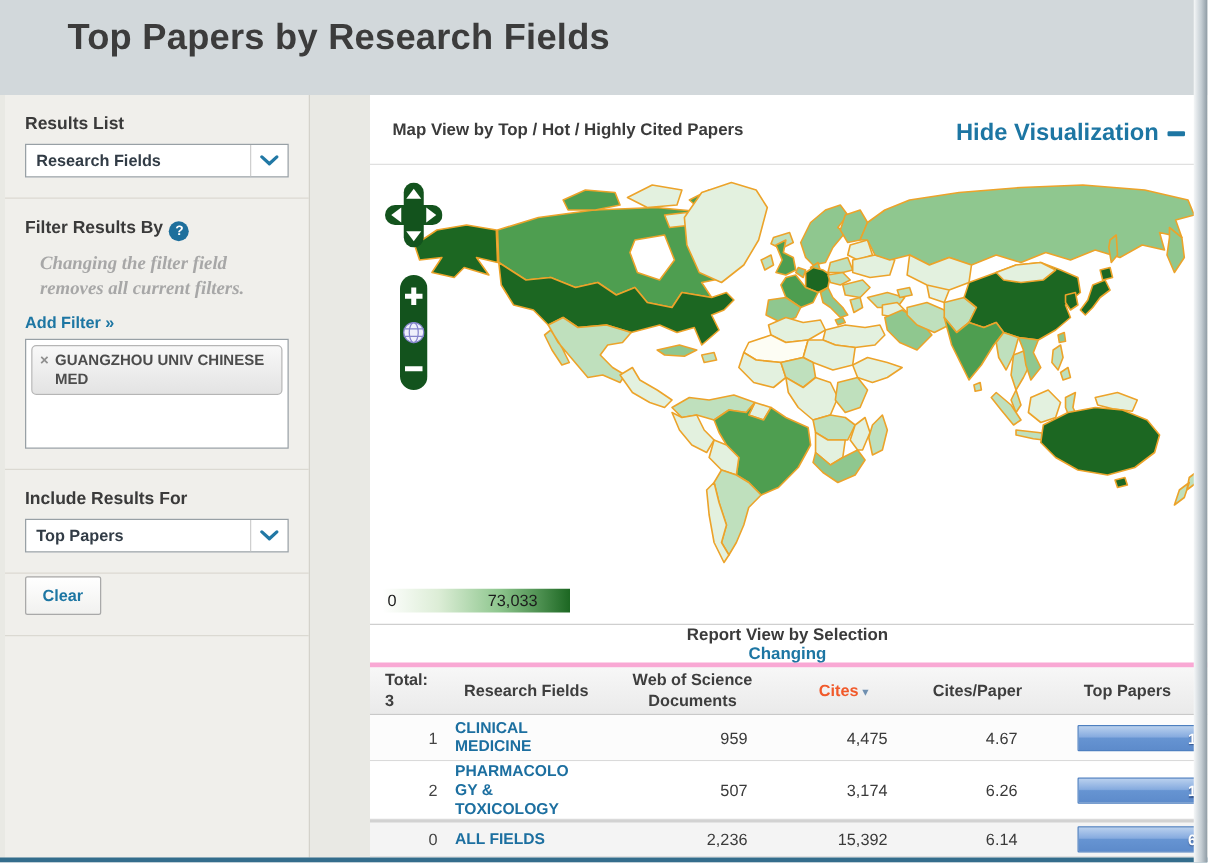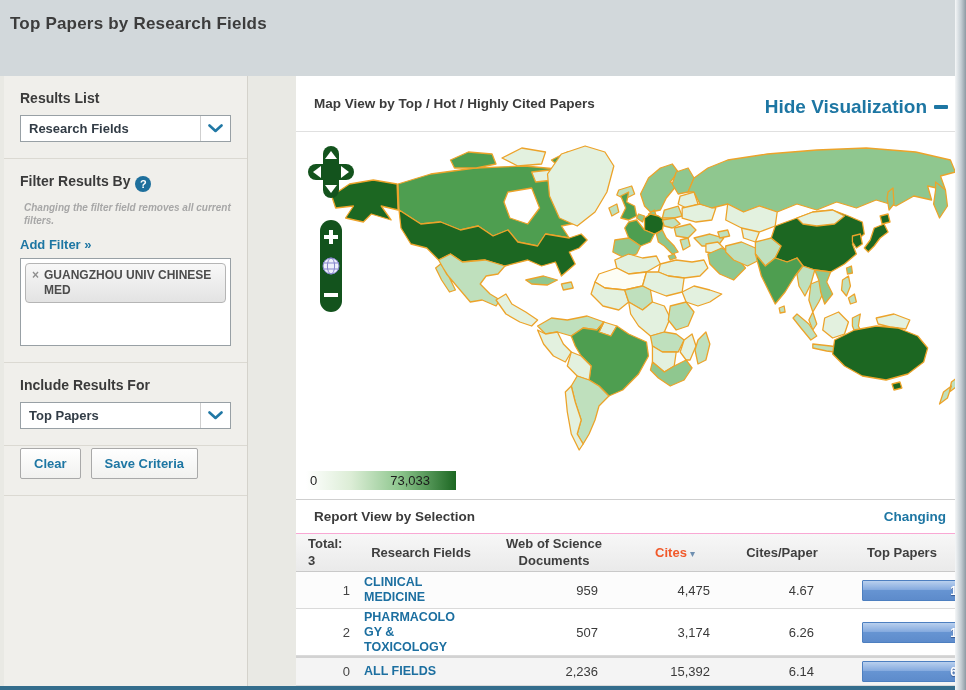--- a/index.html
+++ b/index.html
@@ -1,35 +1,35 @@
 <!DOCTYPE html>
 <html><head>
 <meta charset="utf-8">
 <style>
   * { margin:0; padding:0; box-sizing:border-box; }
   html,body { width:966px; height:690px; overflow:hidden; }
   body { font-family:"Liberation Sans","DejaVu Sans",sans-serif; background:#e4e6e6; position:relative; }
 
   
   .page-header { height:76px; background:#d2d8db; padding:14px 0 0 10px; }
-  .page-header h1 { font-size:17px; font-weight:bold; color:#3c3c3c; letter-spacing:.2px; }
+  .page-header h1 { font-size:29px; font-weight:bold; color:#3c3c3c; letter-spacing:.2px;margin-left:44px; }
 
   
   .content { display:flex; height:610px; background:#e9e9e4; padding-left:4px;gap:48px; }
   .sidebar { width:244px; background:#f0efeb; border-right:1px solid #d4d2cb; }
   .main { flex:1; background:#ffffff; display:flex; flex-direction:column; overflow:hidden; }
 
   
   .sb-sec { padding:14px 16px 16px 16px; border-bottom:1px solid #dbd9d2; }
   .sb-label { font-size:14px; font-weight:bold; color:#3a3a3a; margin-bottom:9px; }
   .dropdown { height:27px; background:#fff; border:1px solid #98a0a5; display:flex; align-items:center; justify-content:space-between; cursor:pointer; }
   .dropdown .dd-text { font-size:13px; font-weight:bold; color:#323c46; padding-left:8px; }
   .dd-btn { width:30px; align-self:stretch; border-left:1px solid #cfcfcf; display:flex; align-items:center; justify-content:center; }
   .help-icon { display:inline-block; width:16px; height:16px; border-radius:50%; background:#1e6f9c; color:#fff; font-size:11px; font-weight:bold; text-align:center; line-height:16px; vertical-align:-2px; margin-left:5px; }
-  .filter-note { font-size:10px; font-style:italic; font-weight:bold; color:#a7a7a7; line-height:1.3; margin:4px 0 8px 4px; }
+  .filter-note { font-size:15px; font-style:italic; font-weight:bold; color:#a7a7a7; line-height:1.3; margin:4px 0 8px 12px;font-family:Liberation Serif, serif; }
   .add-filter { font-size:13px; font-weight:bold; color:#1d76a3; cursor:pointer; display:inline-block; margin-bottom:6px; }
   .filter-box { background:#fff; border:1px solid #98a0a5; height:88px; padding:4px; }
   .chip { border:1px solid #b5b5b5; border-radius:4px; background:linear-gradient(#f8f8f8,#e3e3e3); padding:4px 6px; display:flex; gap:5px; font-size:12px; font-weight:bold; color:#4c4c4c; line-height:1.25; }
   .chip .x { color:#8f8f8f; cursor:pointer; font-size:12px; }
   .btn-row { display:flex; gap:10px; padding-top:2px; }
   .btn { padding:7px 13px; background:linear-gradient(#ffffff,#f1f1ef); border:1px solid #a9a9a9; border-radius:2px; font-size:13px; font-weight:bold; color:#1d76a3; cursor:pointer; }
 
   
   .viz-header { height:56px; display:flex; justify-content:space-between; align-items:flex-start; padding:20px 18px 0 18px; border-bottom:1px solid #e0e0e0; }
   .viz-title { font-size:13.5px; font-weight:bold; color:#3b3b3b; }
@@ -41,21 +41,21 @@
   svg.world { position:absolute; left:6px; top:2px; }
   svg.world path { cursor:pointer; }
   .pan-control { position:absolute; left:12px; top:14px; cursor:pointer; }
   .zoomer { position:absolute; left:24px; top:88px; cursor:pointer; }
   .legend { position:absolute; left:10px; top:339px; width:150px; height:19px;
             background:linear-gradient(90deg,#ffffff 0%,#dcedd6 30%,#8fc78f 62%,#1c6722 100%); }
   .legend .lmin { position:absolute; left:4px; top:0; font-size:13px; color:#1c1c1c; line-height:19px; }
   .legend .lmax { position:absolute; right:26px; top:0; font-size:13px; color:#1c1c1c; line-height:19px; }
 
   
-  .report-header { height:34px; display:flex; justify-content:space-between; align-items:center; padding:0 20px 0 18px; border-bottom:1px solid #f9a8d4; }
+  .report-header { height:34px; display:flex; justify-content:space-between; align-items:center; padding:0 20px 0 18px; border-bottom:4px solid #f9a8d4;flex-direction:column; }
   .report-title { font-size:13.5px; font-weight:bold; color:#3b3b3b; }
   .customize { font-size:13.5px; font-weight:bold; color:#1d76a3; cursor:pointer; }
 
   .grid-row { display:flex; align-items:center; }
   .c-num { width:62px; padding-left:12px; }
   .c-field { width:126px; padding-right:8px; }
   .c-docs { width:140px; text-align:right; padding-right:18px; }
   .c-cites { width:102px; text-align:right; padding-right:8px; }
   .c-cpp { width:112px; text-align:right; padding-right:16px; }
   .c-top { flex:1; padding-right:5px; }
@@ -126,21 +126,20 @@
         <span class="dd-btn">
           <svg width="15" height="9" viewBox="0 0 15 9">
               <path d="M1.5,1.5 L7.5,7 L13.5,1.5" stroke="#2178a5" stroke-width="2.6" fill="none" stroke-linecap="round" stroke-linejoin="round"></path>
             </svg>
         </span>
       </div>
     </div>
 
     <div class="sb-sec btn-row">
       <button class="btn">Clear</button>
-      <button class="btn">Save Criteria</button>
     </div>
   </aside>
 
   <div class="main">
 
     <div class="viz-header">
       <div class="viz-title">Map View by Top / Hot / Highly Cited Papers</div>
       <div class="hide-link">
         <span>Hide Visualization</span>
         <span class="minus-ic"></span>

